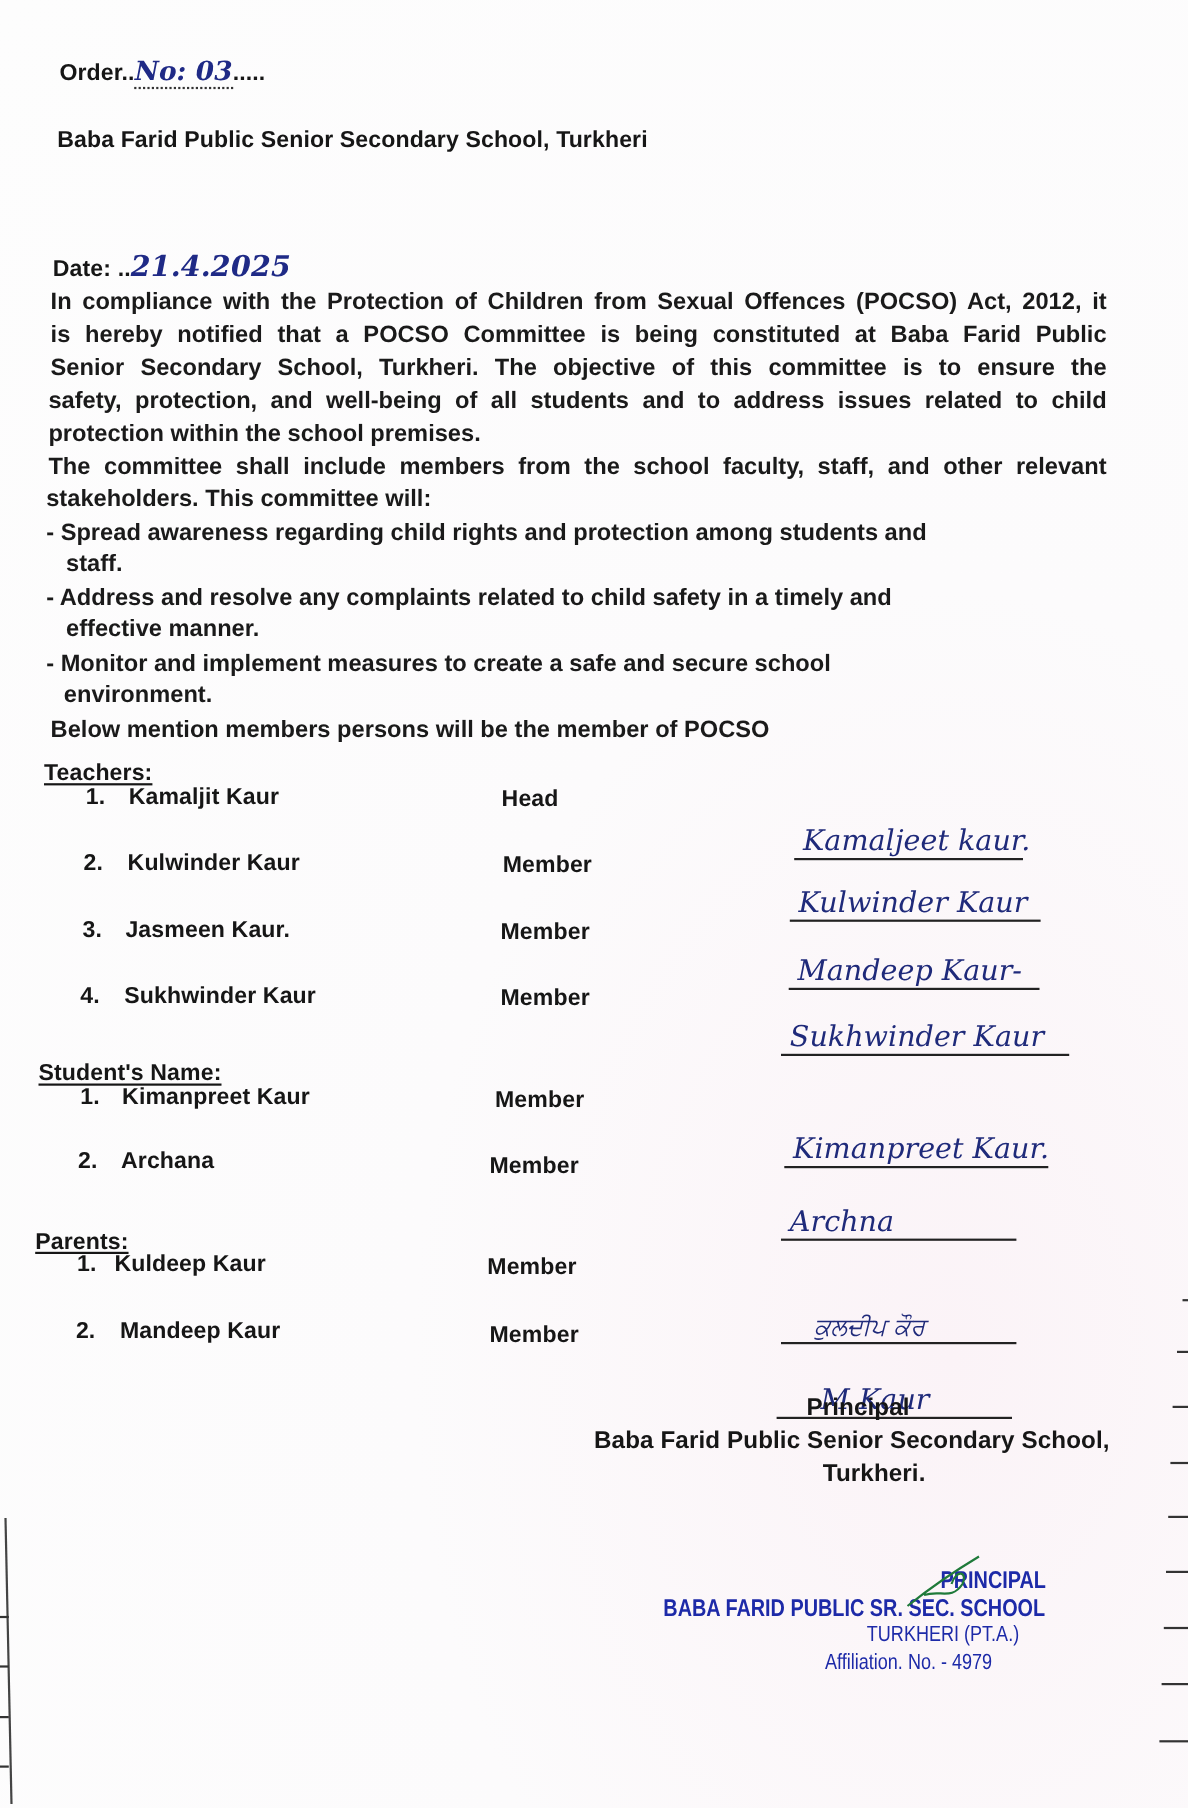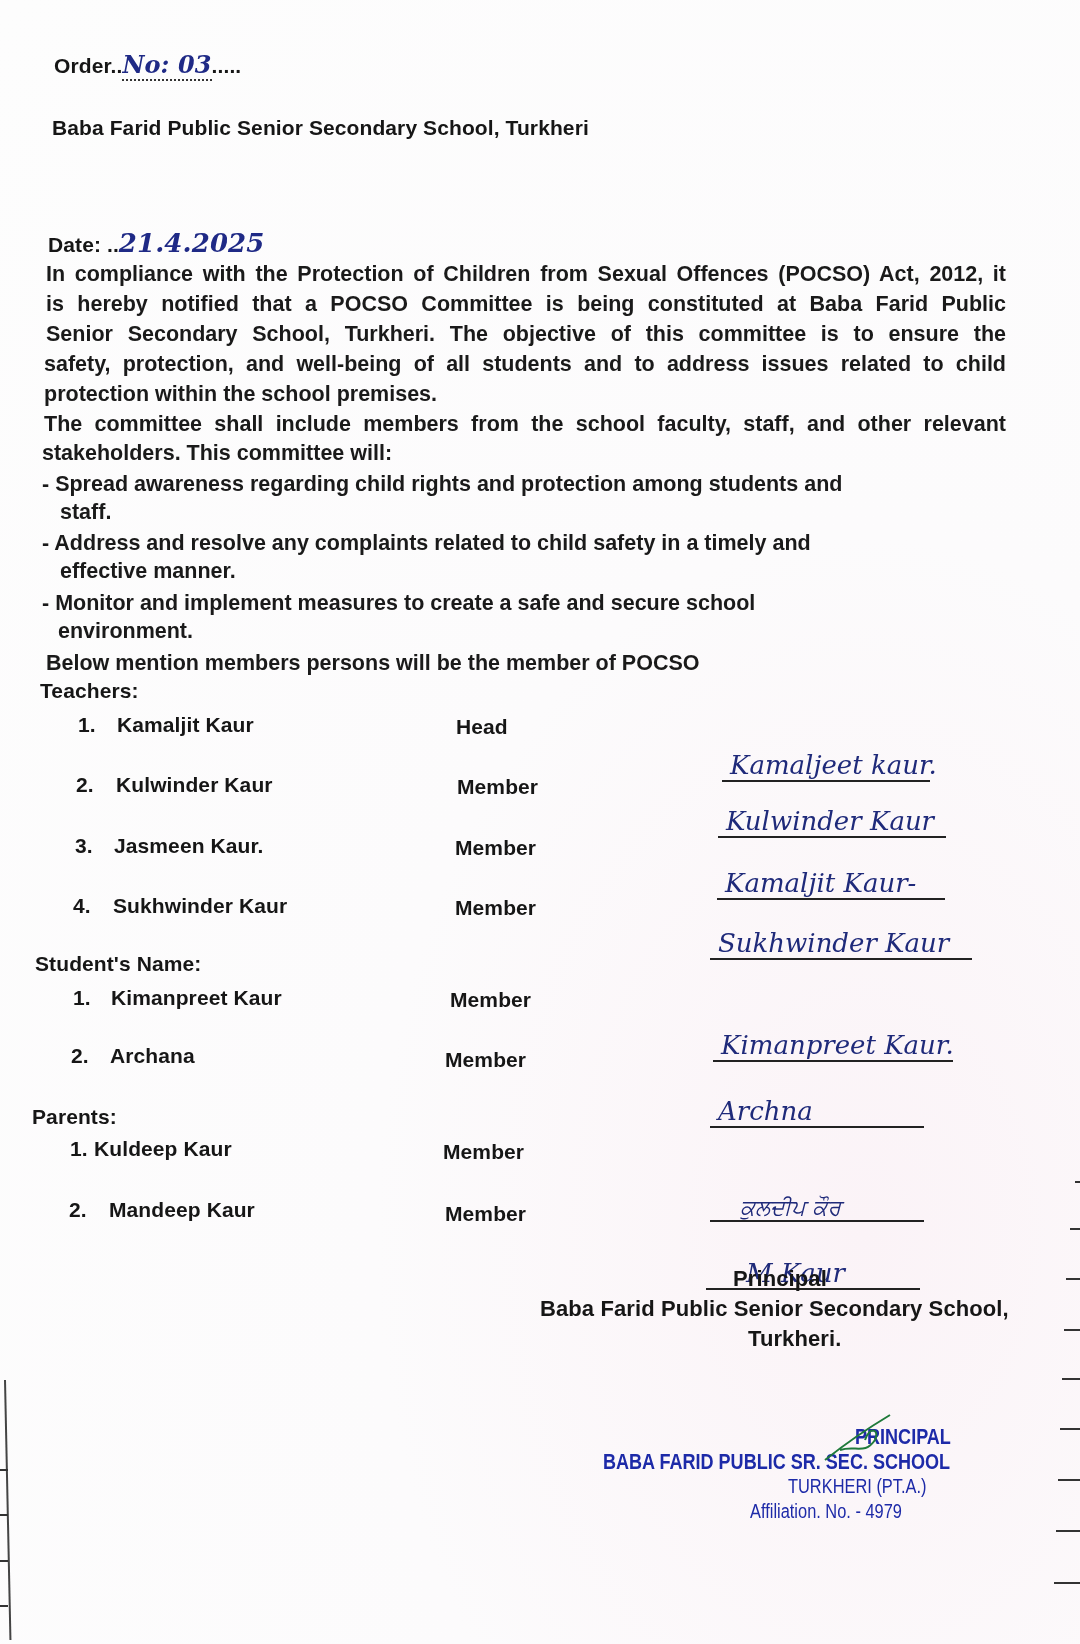--- a/index.html
+++ b/index.html
@@ -8,21 +8,21 @@
     background:#fbfafb; color:#161616;
     font-family:"Liberation Sans", sans-serif;
   }
   .page { position:absolute; left:0; top:0; width:1080px; height:1644px;
     background: radial-gradient(ellipse at 80% 75%, #fbf3f7 0%, #fcfbfc 40%, #fdfdfd 100%); }
   .abs { position:absolute; white-space:nowrap; }
   .t { font-size:21px; font-weight:bold; letter-spacing:0.1px;text-align:center; }
   .body { font-family:"Liberation Sans", sans-serif; font-size:21.5px; font-weight:bold; color:#1a1a1a; transform-origin:left top; }
   .just { white-space:normal; text-align:justify; text-align-last:justify; }
   .hand { font-family:"DejaVu Serif", serif; font-style:italic; color:#1f2a86; }
-  .u { text-underline-offset:3px; }
+  .u { text-decoration:underline; text-underline-offset:3px;margin-top:12px; }
   .sig-wrap { position:absolute; height:40px; }
   .sig-line { position:absolute; left:0; right:0; bottom:0; border-bottom:2px solid #222; }
   .sig { position:absolute; left:8px; bottom:2px; font-size:26px; font-family:"DejaVu Serif", serif; font-style:italic; color:#1f2a7a; white-space:nowrap; }
   .stamp { color:#1d2aa8; font-family:"Liberation Sans Narrow","Liberation Sans", sans-serif; font-weight:bold; font-size:22px; transform:scaleX(0.82); transform-origin:left top; }
   .edge-tick { position:absolute; height:2px; background:#333; }
   .left-rule { position:absolute; left:4px; top:1380px; width:2px; height:260px; background:#444; transform:rotate(-1.2deg); transform-origin:top; }
 </style>
 </head>
 <body>
 
@@ -77,21 +77,21 @@
       <span class="sig">Kulwinder Kaur</span>
     </div>
   </div>
 
   <div>
     <span class="abs t" style="left:75px; top:834px;">3.</span>
     <span class="abs t" style="left:114px; top:834px;">Jasmeen Kaur.</span>
     <span class="abs t" style="left:455px; top:836px;">Member</span>
     <div class="sig-wrap" style="left:717px; top:860px; width:228px;">
       <div class="sig-line"></div>
-      <span class="sig">Kamaljit Kaur-</span>
+      <span class="sig">Mandeep Kaur-</span>
     </div>
   </div>
 
   <div>
     <span class="abs t" style="left:73px; top:894px;">4.</span>
     <span class="abs t" style="left:113px; top:894px;">Sukhwinder Kaur</span>
     <span class="abs t" style="left:455px; top:896px;">Member</span>
     <div class="sig-wrap" style="left:710px; top:920px; width:262px;">
       <div class="sig-line"></div>
       <span class="sig">Sukhwinder Kaur</span>
@@ -117,21 +117,21 @@
     <div class="sig-wrap" style="left:710px; top:1086px; width:214px; height:42px;">
       <div class="sig-line"></div>
       <span class="sig">Archna</span>
     </div>
   </div>
 
   <div class="abs t u" style="left:32px; top:1105px;">Parents:</div>
 
   <div>
     <span class="abs t" style="left:70px; top:1137px;">1.</span>
-    <span class="abs t" style="left:94px; top:1137px;">Kuldeep Kaur</span>
+    <span class="abs t" style="left:104px; top:1137px;">Kuldeep Kaur</span>
     <span class="abs t" style="left:443px; top:1140px;">Member</span>
     <div class="sig-wrap" style="left:710px; top:1180px; width:214px; height:42px;">
       <div class="sig-line"></div>
       <span class="sig" style="font-size:22px; left:30px;">ਕੁਲਦੀਪ ਕੌਰ</span>
     </div>
   </div>
 
   <div>
     <span class="abs t" style="left:69px; top:1198px;">2.</span>
     <span class="abs t" style="left:109px; top:1198px;">Mandeep Kaur</span>

